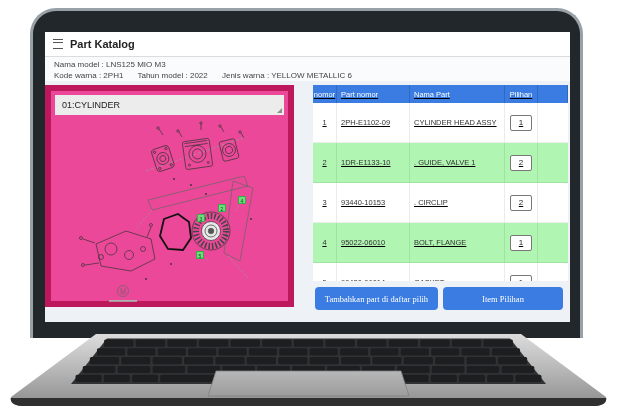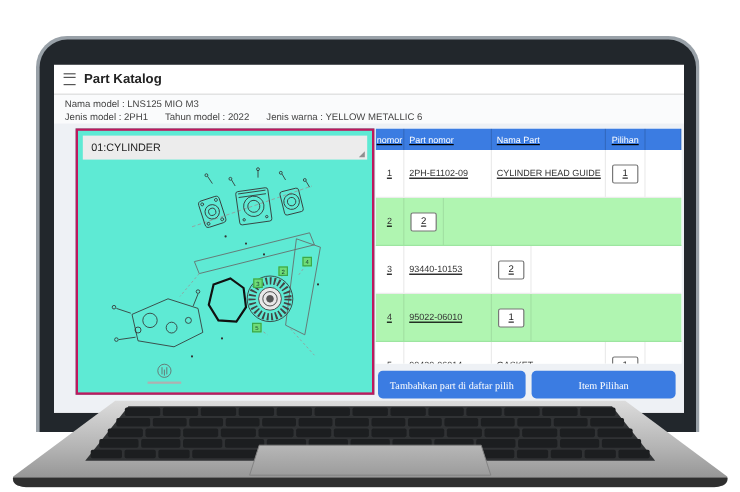--- a/index.html
+++ b/index.html
@@ -2,21 +2,21 @@
 <html><head>
 <meta charset="utf-8">
 <style>
   html,body{margin:0;padding:0;}
   body{width:617px;height:410px;position:relative;background:#fff;
        font-family:"Liberation Sans",sans-serif;overflow:hidden;}
 
   
   .lid{position:absolute;left:30px;top:8px;width:553px;height:330px;
        background:#22272c;border:3px solid #99a1a8;border-bottom:none;
-       border-radius:26px 26px 0 0;box-sizing:border-box;margin-top:22px;}
+       border-radius:26px 26px 0 0;box-sizing:border-box;}
 
   
   .screen{position:absolute;left:12px;top:21px;width:525px;height:290px;
           background:#fff;overflow:hidden;}
 
   .appbar{position:absolute;left:0;top:0;right:0;height:24px;background:#fff;
           display:flex;align-items:center;padding-left:8px;gap:7px;}
   .hamburger{width:10px;height:8px;border-top:1.5px solid #555;
              border-bottom:1.5px solid #555;position:relative;}
   .hamburger::after{content:"";position:absolute;left:0;right:0;top:2.2px;
@@ -26,22 +26,22 @@
   .infobar{position:absolute;left:0;top:24px;right:0;height:42px;
            background:#fafbfc;border-top:1px solid #dcdcdc;
            border-bottom:3px solid #fca5a5;box-sizing:border-box;
            padding:2px 0 0 9px;font-size:8px;color:#444;}
   .infobar .iline{line-height:11px;white-space:nowrap;}
   .infobar .iseg{margin-right:12px;}
 
   .content{position:absolute;left:0;top:49px;right:0;bottom:0;background:#eef1f5;}
 
   
-  .panel{position:absolute;left:18px;top:4px;width:249px;height:222px;
-         background:#5eead4;border:2px solid #be185d;box-sizing:border-box;}
+  .panel{position:absolute;left:0;top:4px;width:249px;height:222px;
+         background:#ec4899;border:6px solid #be185d;box-sizing:border-box;}
   .selector{position:absolute;left:4px;top:4px;right:4px;height:20px;
             background:#ececec;display:flex;align-items:center;
             padding-left:7px;font-size:9px;color:#222;}
   .selector-corner{position:absolute;right:2px;bottom:2px;width:0;height:0;
             border-bottom:5px solid #8f8f8f;border-left:5px solid transparent;}
   .diagram{position:absolute;left:0;top:28px;right:0;bottom:0;}
   .diagram svg{position:absolute;left:0;top:0;}
   .callout{position:absolute;width:8px;height:8px;background:#6fdc78;
            border:0.5px solid #3aa94a;color:#143;font-size:5px;line-height:8px;
            text-align:center;box-sizing:border-box;}
@@ -81,21 +81,21 @@
   <div class="screen">
 
     <header class="appbar">
       <span class="hamburger"></span>
       <span class="app-title">Part Katalog</span>
     </header>
 
     <div class="infobar">
       <div class="iline">Nama model : LNS125 MIO M3</div>
       <div class="iline">
-        <span class="iseg">Jenis model : 2PH1</span>
+        <span class="iseg">Kode warna : 2PH1</span>
         <span class="iseg">Tahun model : 2022</span>
         <span class="iseg">Jenis warna : YELLOW METALLIC 6</span>
       </div>
     </div>
 
     <div class="content">
 
       <div class="panel">
         <div class="selector">
           <span>01:CYLINDER</span>
@@ -210,44 +210,48 @@
           <div class="c c-nomor">nomor</div>
           <div class="c c-part">Part nomor</div>
           <div class="c c-nama">Nama Part</div>
           <div class="c c-jumlah">Pilihan</div>
           <div class="c c-act"></div>
         </div>
         <div id="tbody">
             <div class="trow">
               <div class="c c-nomor">1</div>
               <div class="c c-part">2PH-E1102-09</div>
-              <div class="c c-nama">CYLINDER HEAD GUIDE</div>
+              <div class="c c-nama">CYLINDER HEAD ASSY</div>
               <div class="c c-jumlah">
                 <input class="qty" value="1" style="">
               </div>
               <div class="c c-act"></div>
             </div>
             <div class="trow hl">
               <div class="c c-nomor">2</div>
+              <div class="c c-part">1DR-E1133-10</div>
+              <div class="c c-nama">. GUIDE, VALVE 1</div>
               <div class="c c-jumlah">
                 <input class="qty" value="2" style="">
               </div>
               <div class="c c-act"></div>
             </div>
             <div class="trow">
               <div class="c c-nomor">3</div>
               <div class="c c-part">93440-10153</div>
+              <div class="c c-nama">. CIRCLIP</div>
               <div class="c c-jumlah">
                 <input class="qty" value="2" style="">
               </div>
               <div class="c c-act"></div>
             </div>
             <div class="trow hl">
               <div class="c c-nomor">4</div>
               <div class="c c-part">95022-06010</div>
+              <div class="c c-nama">BOLT, FLANGE</div>
               <div class="c c-jumlah">
                 <input class="qty" value="1" style="">
               </div>
               <div class="c c-act"></div>
             </div>
             <div class="trow">
               <div class="c c-nomor">5</div>
               <div class="c c-part">90430-06014</div>
               <div class="c c-nama">GASKET</div>
               <div class="c c-jumlah">

